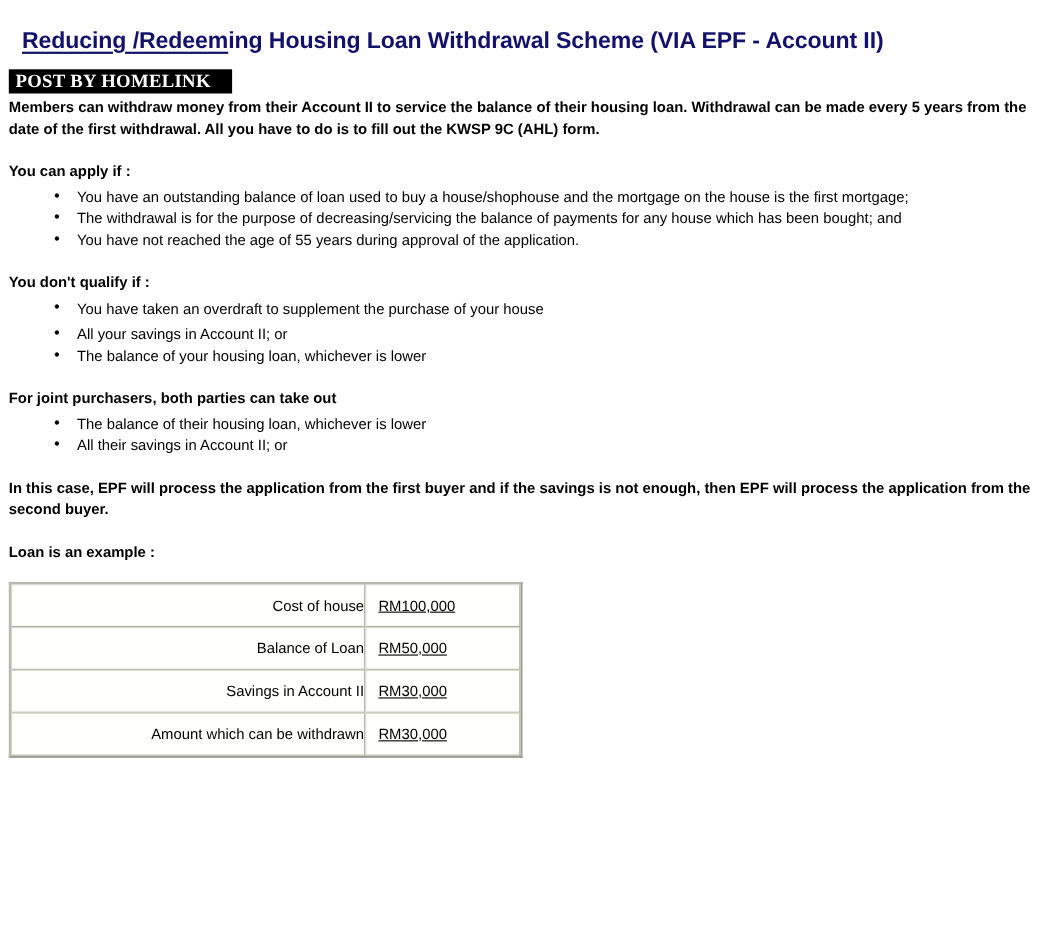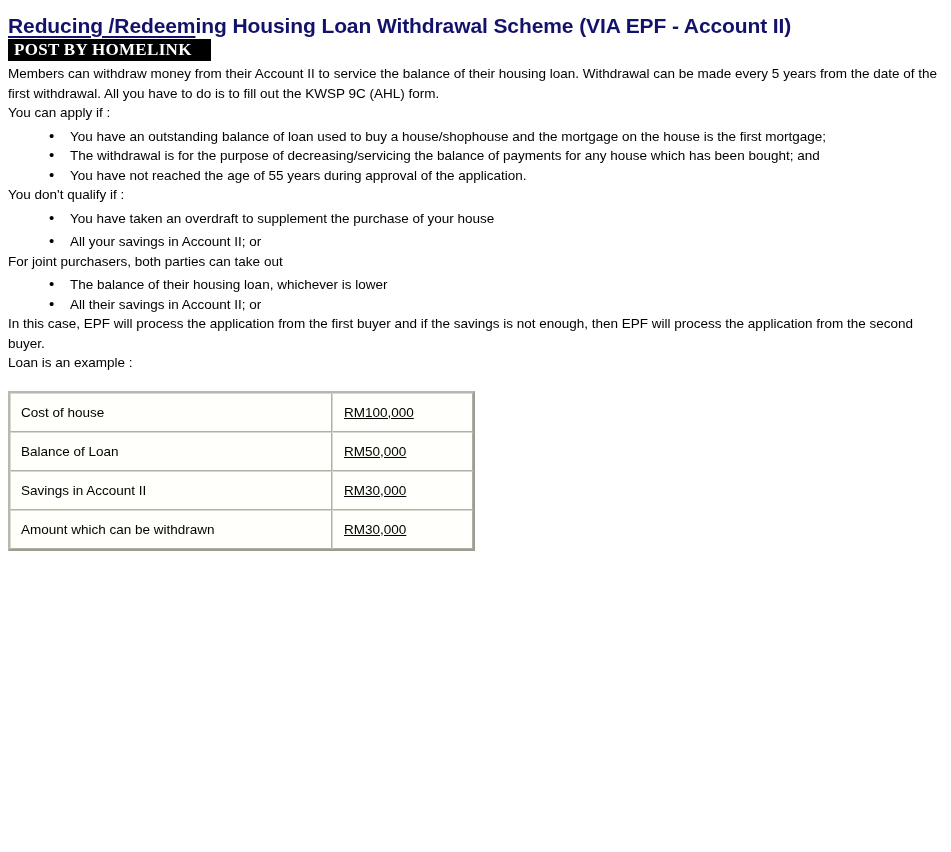--- a/index.html
+++ b/index.html
@@ -18,21 +18,21 @@
   .page {
     position: relative;
     width: 951px;
     height: 852px;
     box-sizing: border-box;
     padding: 0;
   }
 
   
   .title {
-    margin: 0;
+    margin: 12px;
     padding: 14px 0 0 8px;
     font-family: "Liberation Sans", sans-serif;
     font-size: 21px;
     line-height: 24px;
     font-weight: bold;
     color: #12116b;
     letter-spacing: -0.1px;
     white-space: nowrap;
   }
   .title .underlined {
@@ -58,22 +58,23 @@
   
   .body-wrap {
     padding: 0 10px 0 8px;
   }
   p.para {
     margin: 0;
     padding: 0;
     font-size: 13.5px;
     line-height: 19.5px;
     color: #000000;
+    font-weight: bold;
   }
-  p.para.gap-top   { }
+  p.para.gap-top   { margin-top: 19px; }
   p.para.tight-top { margin-top: 3px; }
 
   ul.bullets {
     margin: 4px 0 0 0;
     padding: 0 0 0 41px;
     list-style: none;
   }
   ul.bullets li {
     position: relative;
     font-size: 13.5px;
@@ -110,21 +111,21 @@
     line-height: 19px;
     color: #000000;
     padding: 9px 0 9px 10px;
     background: #fffffb;
     border: 1px solid #c9c9bd;
     border-top-color: #d8d8cf;
     border-left-color: #d8d8cf;
     border-right-color: #b0b0a4;
     border-bottom-color: #b0b0a4;
   }
-  .example-table td.label-cell { width: 310px; }
+  .example-table td.label-cell { width: 310px; text-align: right; }
   .example-table td.value-cell { width: 128px; padding-left: 11px; text-decoration: underline; }
 </style>
 </head>
 <body>
 
 <div class="page">
 
   <h1 class="title"><span class="underlined">Reducing /Redeem</span><span>ing Housing Loan Withdrawal Scheme (VIA EPF - Account II)</span></h1>
 
   <div class="banner">POST BY HOMELINK</div>
@@ -140,20 +141,21 @@
       <li>You have not reached the age of 55 years during approval of the application.</li>
     </ul>
 
     <p class="para gap-top">You don't qualify if :</p>
     <ul class="bullets">
       <li>You have taken an overdraft to supplement the purchase of your house</li>
     </ul>
 
     <ul class="bullets">
       <li>All your savings in Account II; or</li>
+      <li>The balance of your housing loan, whichever is lower</li>
     </ul>
 
     <p class="para gap-top">For joint purchasers, both parties can take out</p>
     <ul class="bullets">
       <li>The balance of their housing loan, whichever is lower</li>
       <li>All their savings in Account II; or</li>
     </ul>
 
     <p class="para gap-top">In this case, EPF will process the application from the first buyer and if the savings is not enough, then EPF will process the application from the second buyer.</p>
 

